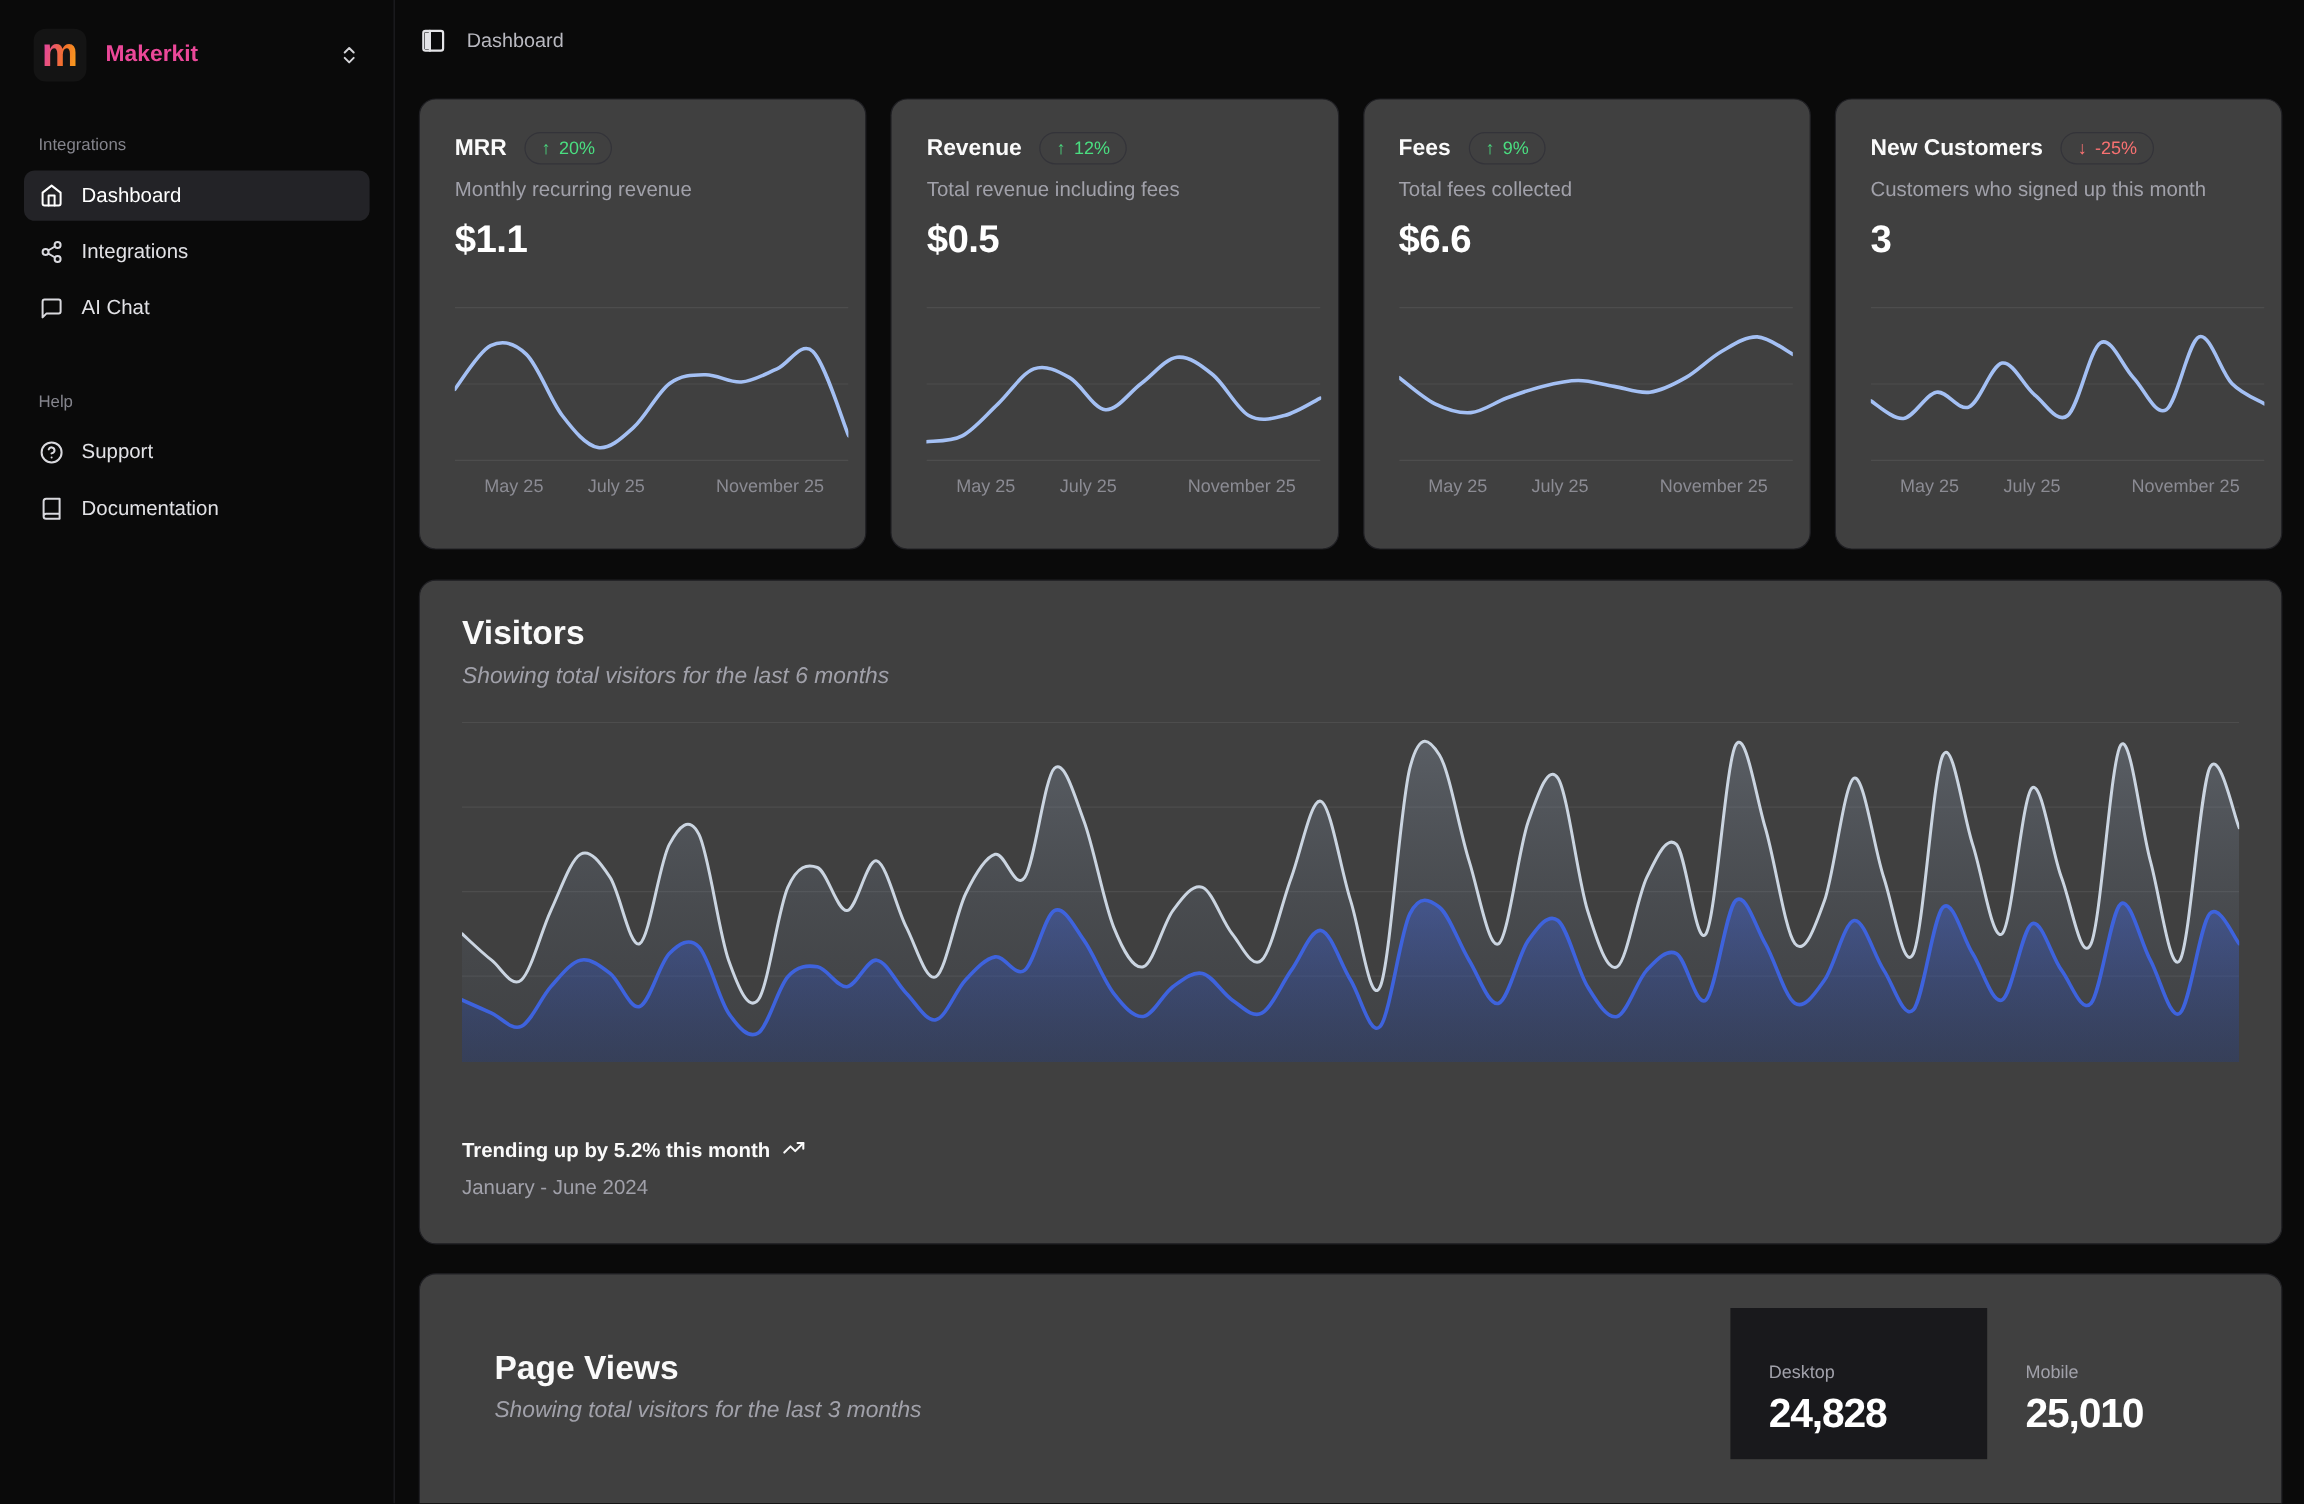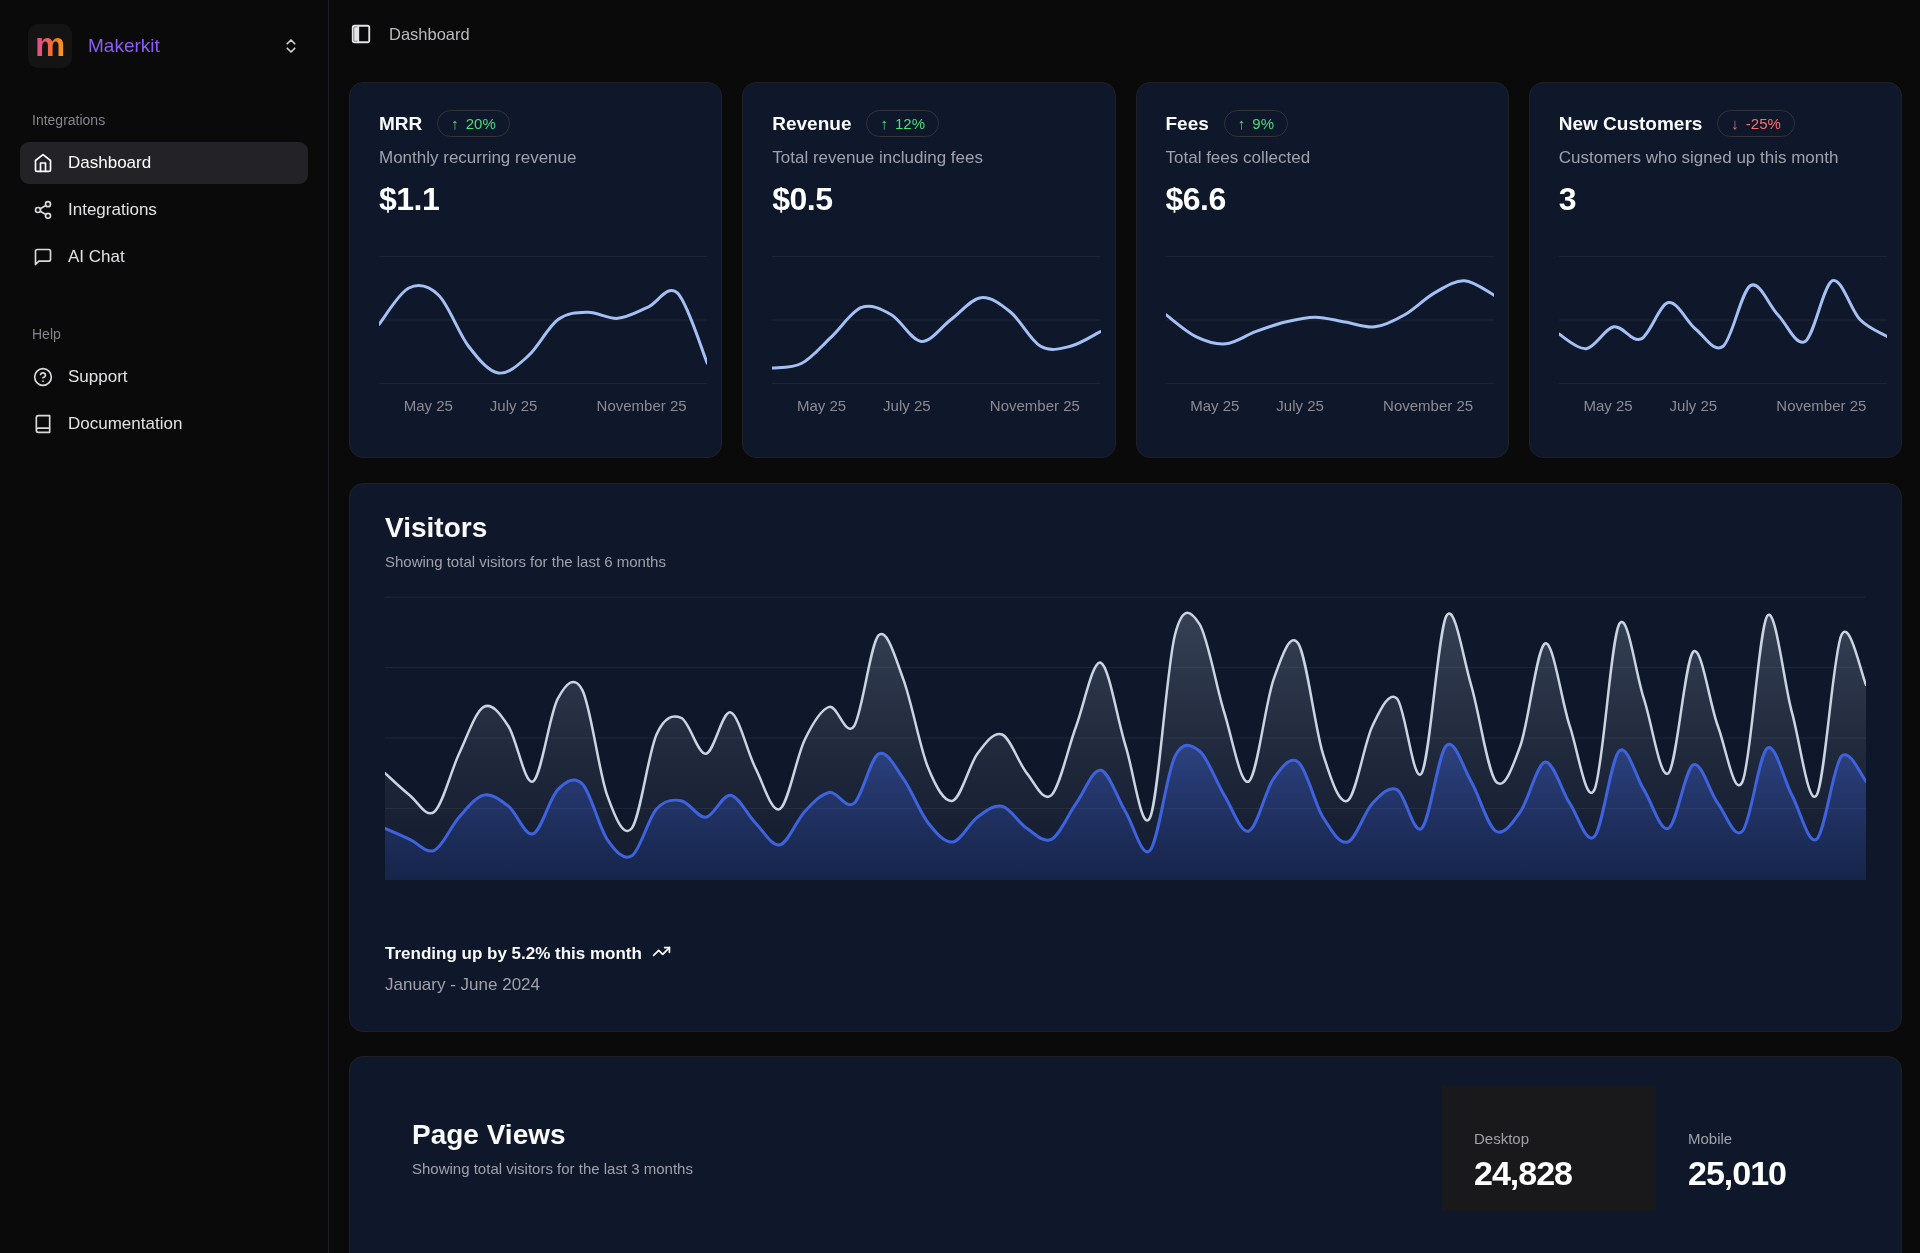--- a/index.html
+++ b/index.html
@@ -26,21 +26,21 @@
     background:#141414;
     display:flex; align-items:center; justify-content:center;
   }
   .logo-m {
     font-size:34px; font-weight:700; line-height:1;
     background:linear-gradient(100deg,#e344a0 10%,#f4722b 60%,#f8a01c 95%);
     -webkit-background-clip:text; background-clip:text;
     color:transparent;
     transform:translateY(-2px);
   }
-  .brand-name { font-size:19px; font-weight:400; color:#8b5cf6; flex:1; }
+  .brand-name { font-size:19px; font-weight:700; color:#ec4899; flex:1; }
   .brand-caret { color:#d4d4d8; display:flex; }
   .nav-section-label {
     margin:42px 12px 14px 12px;
     font-size:14px; font-weight:500; color:#84848c;
   }
   .nav-section-label.second { margin-top:48px; }
   .nav-item {
     display:flex; align-items:center; gap:15px;
     height:42px; padding:0 13px; margin-bottom:5px;
     border-radius:9px; cursor:pointer;
@@ -57,21 +57,21 @@
     padding:0 0 0 21px;
   }
   .panel-btn { display:flex; align-items:center; color:#e4e4e7; cursor:pointer; background:none; border:none; }
   .breadcrumb { font-size:16.5px; color:#b9b9c0; }
 
   .content { padding:14px 18px 0 20px; }
 
   
   .cards-row { display:grid; grid-template-columns:repeat(4,1fr); gap:20px; }
   .card {
-    background:#0f172a;
+    background:#404040;
     border:1px solid #202024;
     border-radius:14px;
   }
   .stat-card { position:relative; height:376px; padding:27px 29px; overflow:hidden; }
   .stat-title-row { display:flex; align-items:center; gap:15px; }
   .stat-title { font-size:19px; font-weight:600; color:#fafafa; white-space:nowrap; }
   .badge {
     display:inline-flex; align-items:center; gap:7px;
     border:1px solid #333339; border-radius:999px;
     padding:4px 13px; font-size:15px; font-weight:500; white-space:nowrap;
@@ -85,21 +85,21 @@
   .spark-axis { position:absolute; left:29px; right:14px; top:314px; height:20px; }
   .spark-axis span {
     position:absolute; transform:translateX(-50%);
     font-size:15px; color:#8b8b93; white-space:nowrap;
   }
   .ax-0 { left:15%; } .ax-1 { left:41%; } .ax-2 { left:80%; }
 
   
   .visitors-card { margin-top:25px; padding:28px 35px 36px 35px; }
   .section-title { font-size:28px; font-weight:600; color:#fafafa; }
-  .section-subtitle { margin-top:9px; font-size:15px; color:#a1a1aa; }
+  .section-subtitle { margin-top:9px; font-size:19px; color:#a1a1aa;font-style:italic; }
   .visitors-chart { margin-top:26px; }
   .visitors-chart svg { display:block; width:100%; height:284px; }
   .visitors-footer { margin-top:62px; }
   .vf-bold { display:flex; align-items:center; gap:10px; font-size:17px; font-weight:600; color:#fafafa; }
   .vf-sub { margin-top:9px; font-size:17px; color:#a1a1aa; }
 
   
   .pageviews-card { margin-top:24px; position:relative; height:260px; padding:62px 0 0 62px; }
   .pv-toggles { position:absolute; top:28px; right:16px; display:flex; }
   .pv-box {

